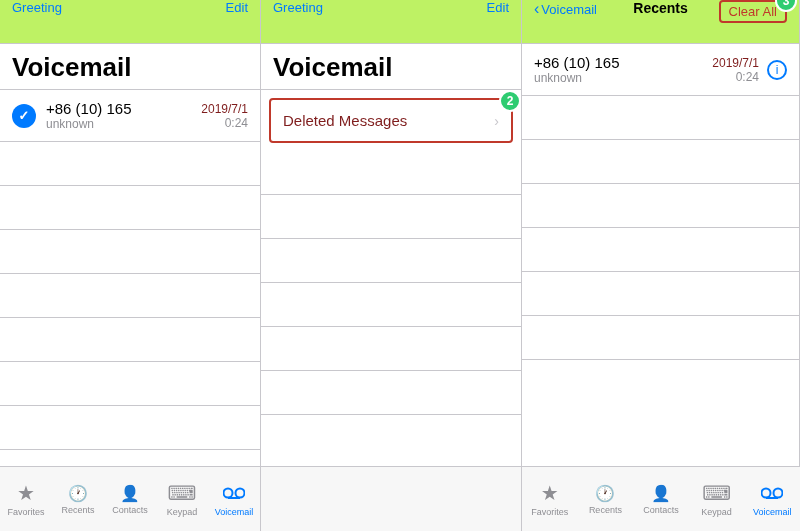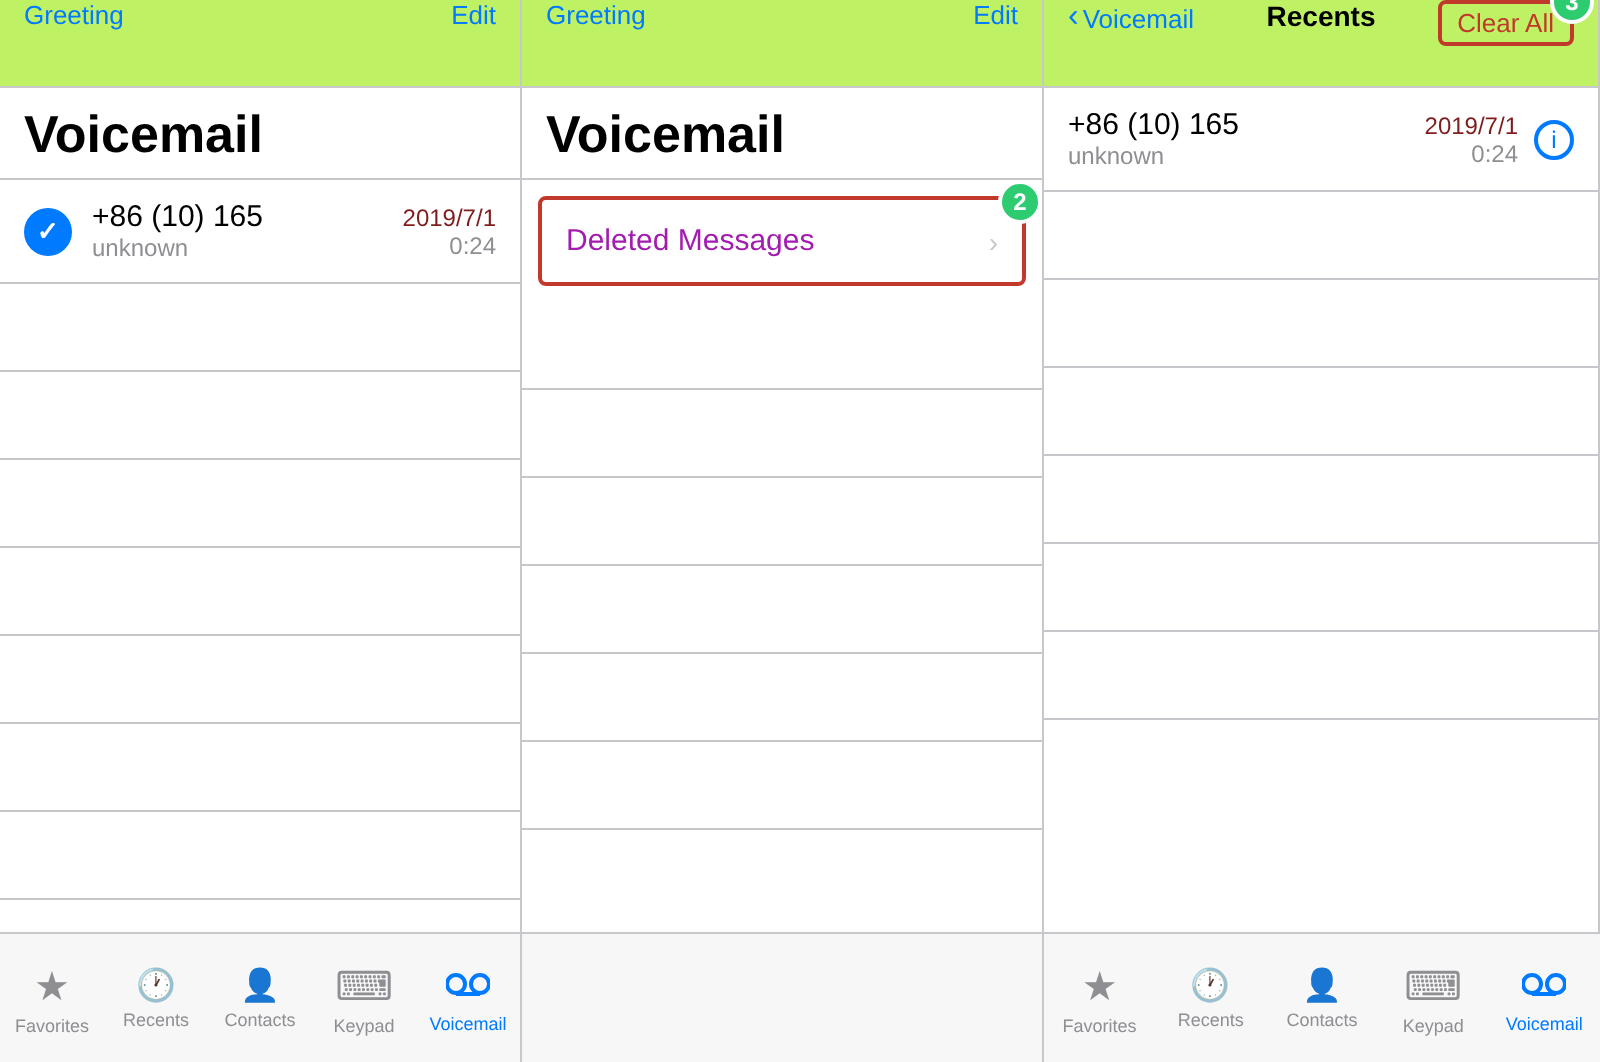--- a/index.html
+++ b/index.html
@@ -130,21 +130,21 @@
       padding: 12px;
       border: 2px solid #c0392b;
       margin: 8px;
       border-radius: 4px;
       cursor: pointer;
     }
 
     .deleted-messages-label {
       flex: 1;
       font-size: 15px;
-      color: #a21caf;
+      color: #7f1d1d;
       font-weight: 500;
     }
 
     .chevron {
       color: #c8c7cc;
       font-size: 14px;
     }
 
     .empty-line {
       height: 44px;

